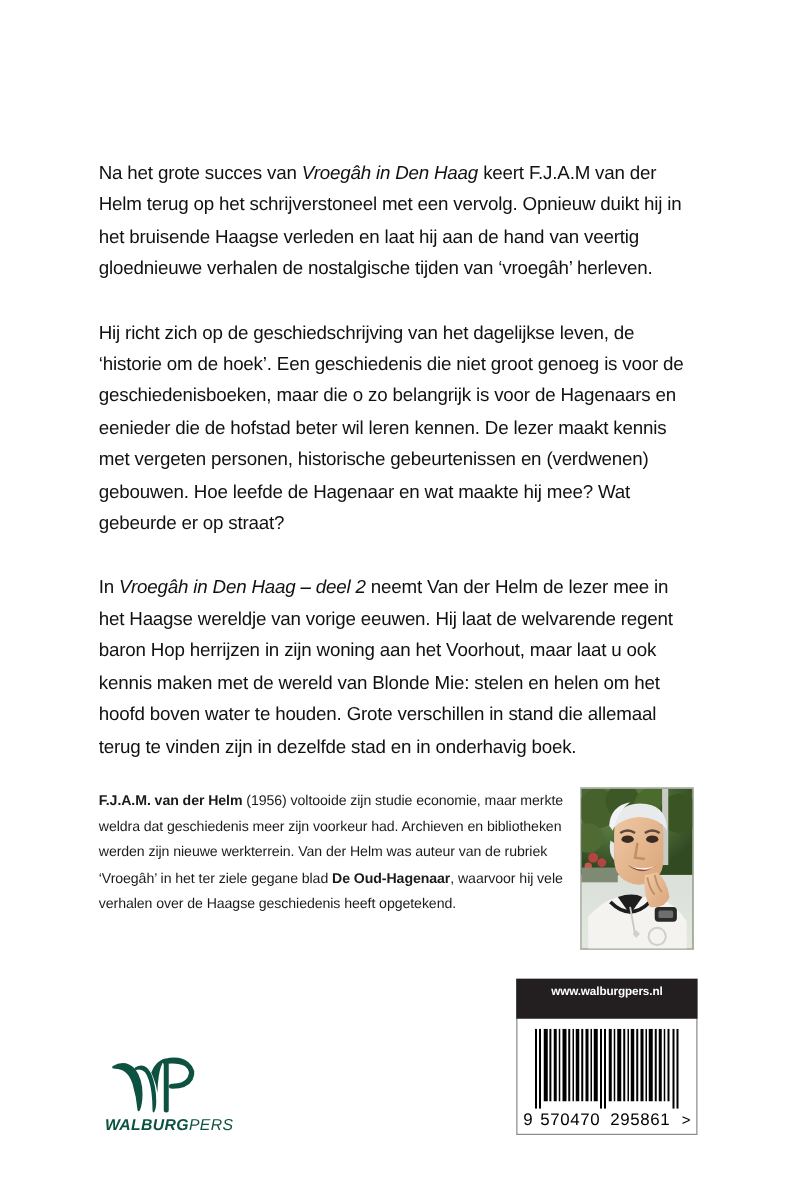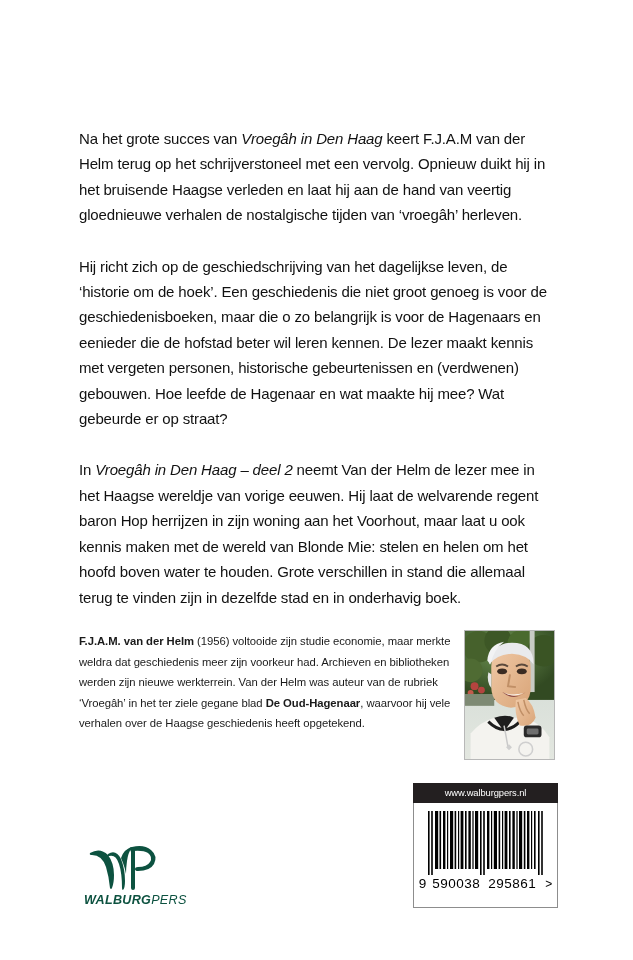--- a/index.html
+++ b/index.html
@@ -77,22 +77,23 @@
     border: 1px solid #8d8d8d;
     box-sizing: border-box;
   }
   .barcode-url {
     background: #231f20;
     color: #ffffff;
     font-size: 9.4px;
     letter-spacing: -0.01em;
     text-align: center;
     line-height: 20px;
-    height: 20px;
+    height: 32px;
     margin: -1px -1px 0 -1px;
+    font-weight: bold;
   }
   .barcode-bars {
     margin: 8px auto 0 auto;
     width: 118px;
     height: 64px;
     display: block;
   }
   .barcode-digits {
     display: flex;
     align-items: baseline;
@@ -238,21 +239,21 @@
       <rect x="96.8" y="0" width="1.6" height="58"></rect>
       <rect x="100" y="0" width="2.4" height="58"></rect>
       <rect x="104" y="0" width="1.2" height="58"></rect>
       <rect x="107" y="0" width="1.6" height="58"></rect>
       <rect x="111" y="0" width="1.6" height="64"></rect>
       <rect x="114.2" y="0" width="1.6" height="64"></rect>
     </g>
   </svg>
   <div class="barcode-digits">
     <span class="d-left">9</span>
-    <span class="d-mid">590038</span>
+    <span class="d-mid">570470</span>
     <span class="d-right">295861</span>
     <span class="d-caret">&gt;</span>
   </div>
 </div>
 
 <div class="logo">
   <svg class="logo-mark" viewBox="0 0 72 50">
     <g fill="#0d5240">
       <path d="M2 12 Q12 6 20 14 Q26 22 26 34 Q26 42 24 47 Q23 49 22 47 Q21 36 18 26 Q14 14 4 14 Q1 14 2 12 Z"></path>
       <path d="M20 13 Q28 8 33 18 Q37 28 37 40 Q37 47 35 49 Q34 49 34 47 Q34 32 31 23 Q28 13 21 15 Q19 15 20 13 Z"></path>

